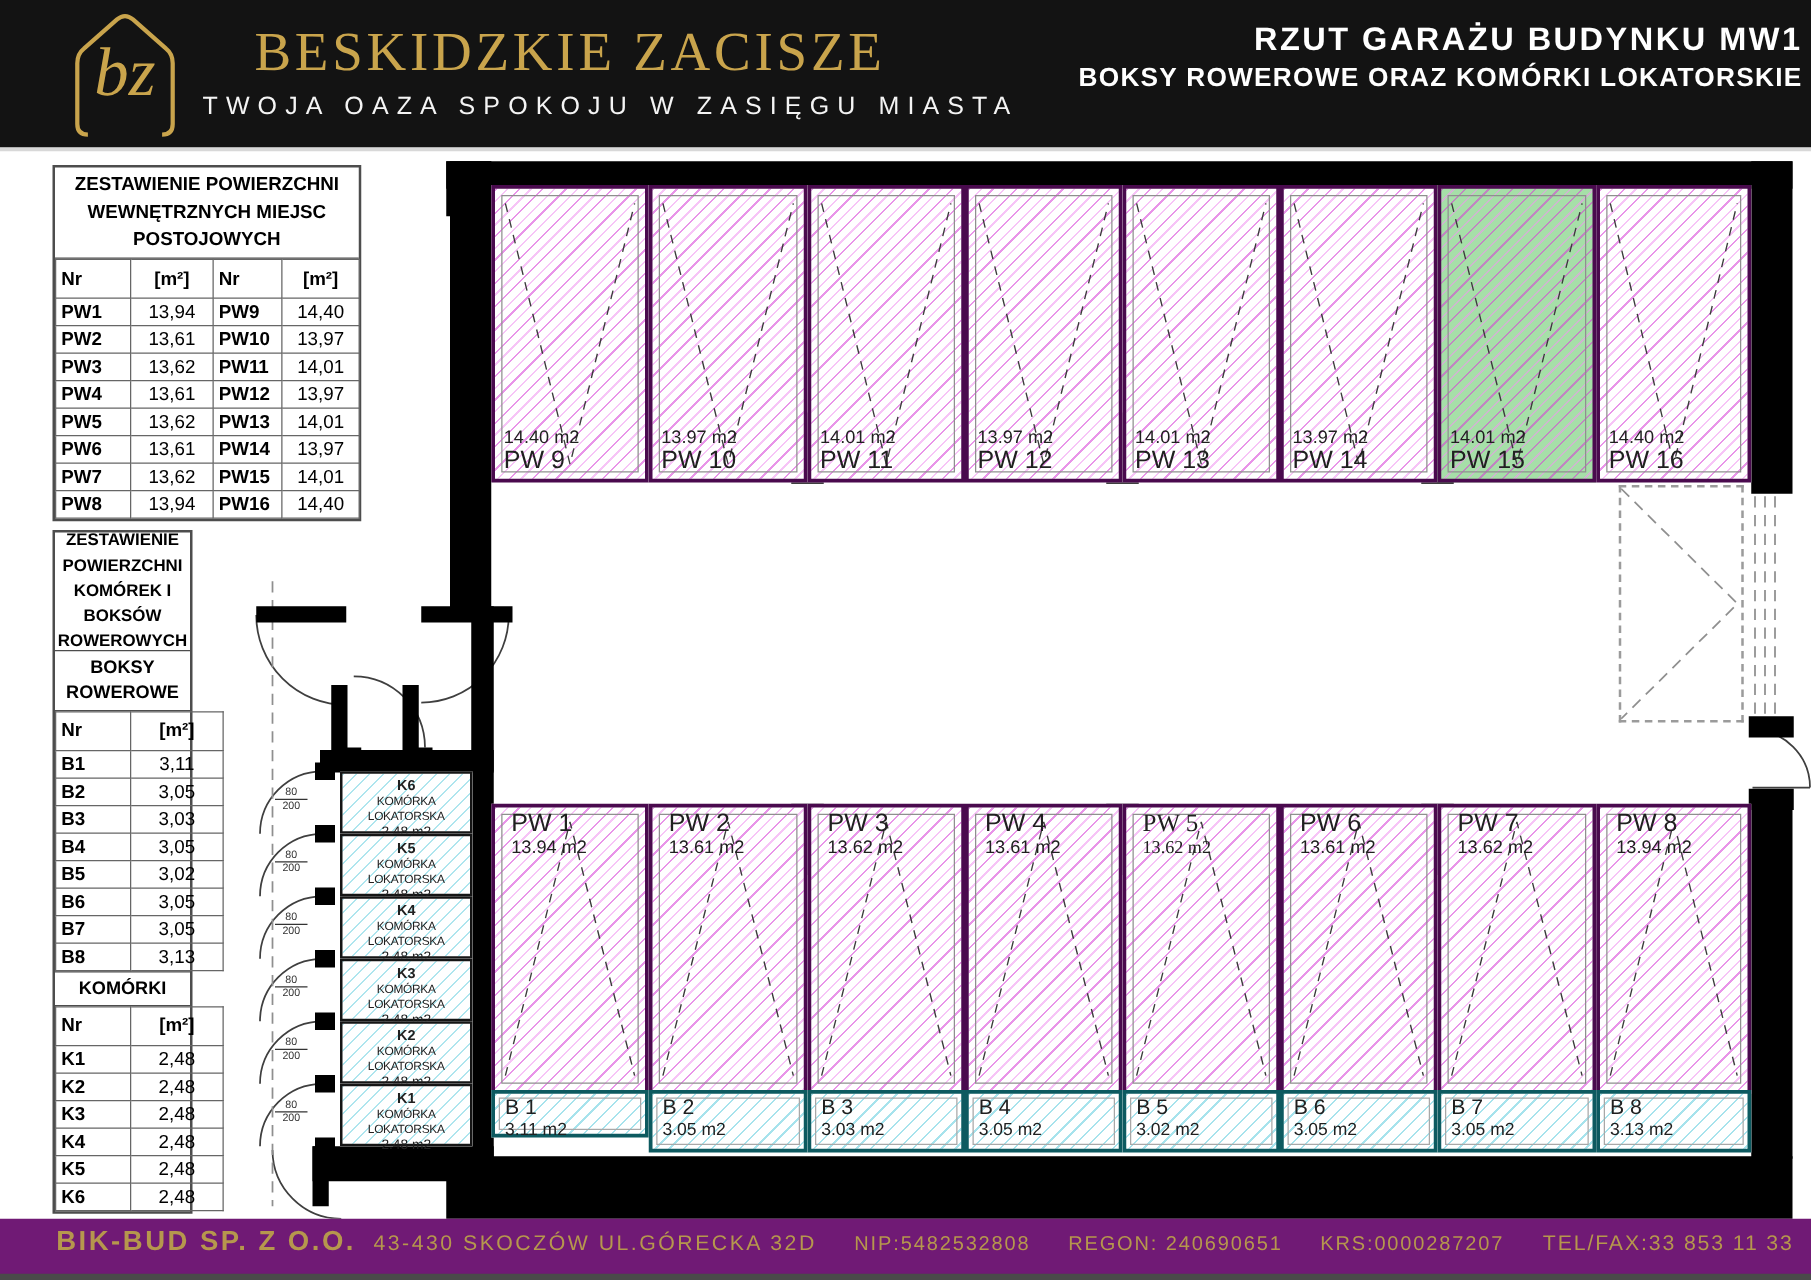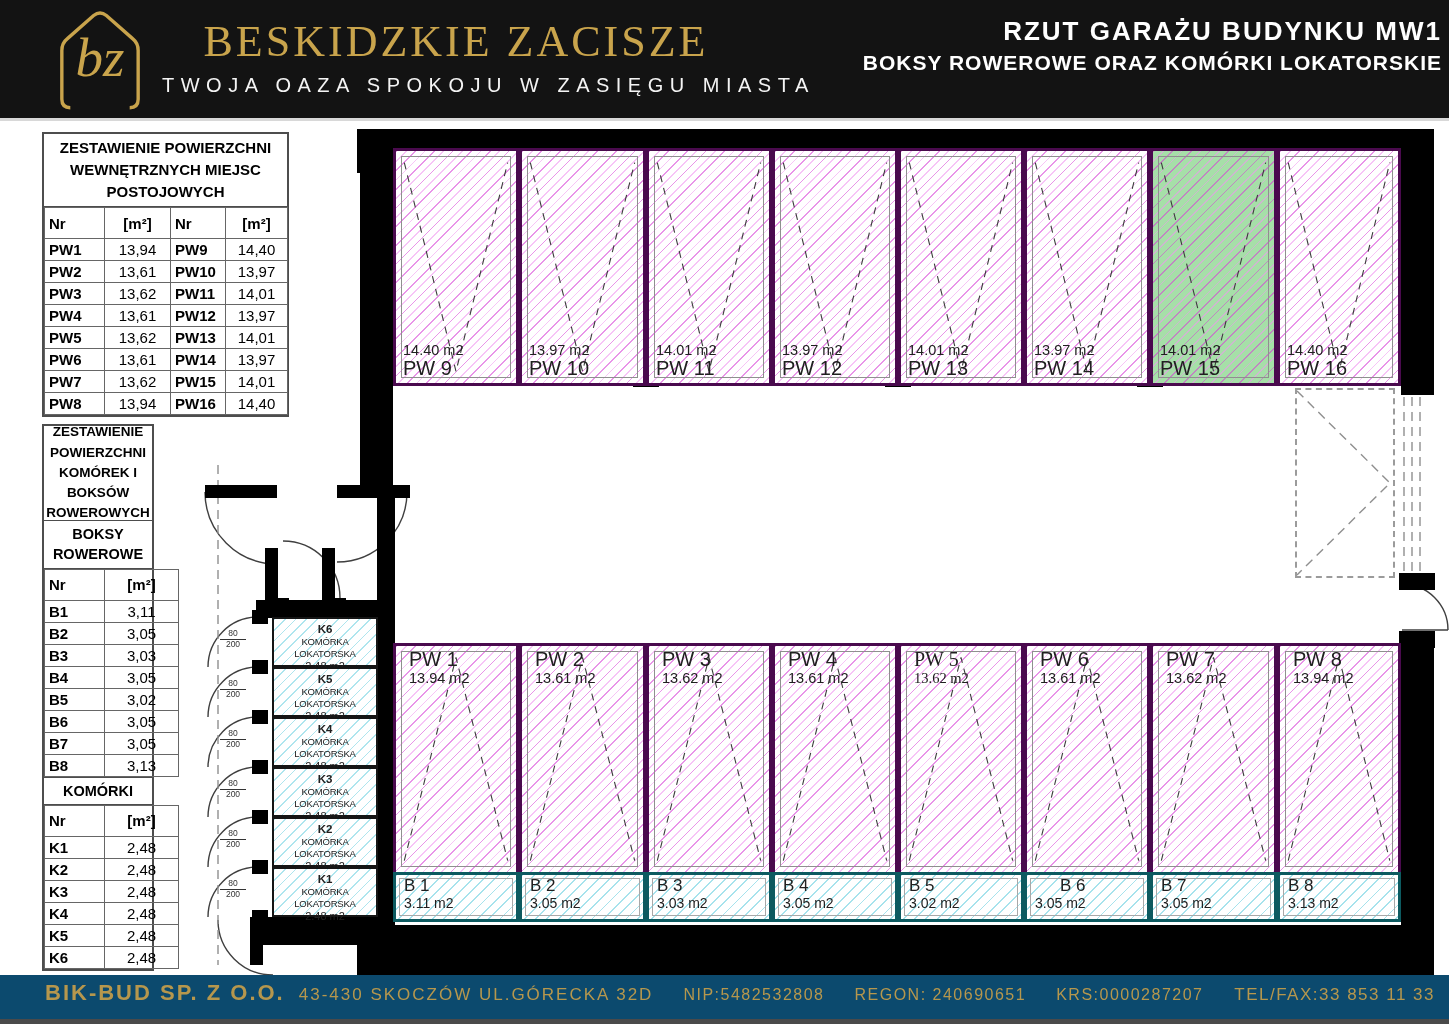--- a/index.html
+++ b/index.html
@@ -61,21 +61,21 @@
   .knr{font-size:11.5px;font-weight:bold;}
   .kname{font-size:9.5px;letter-spacing:-0.2px;}
   .karea{font-size:11px;}
   .ddim{position:absolute;width:26px;text-align:center;font-size:8.5px;color:#333;line-height:1.15;}
   .ddim .dtop{border-bottom:1px solid #333;}
   .gdoor{position:absolute;left:1295px;top:267px;width:100px;height:190px;
          border:2px dashed #9b9b9b;box-sizing:border-box;}
   svg.overlay{position:absolute;left:0;top:0;pointer-events:none;}
 
   
-  .ftr{position:absolute;left:0;top:975px;width:1449px;height:49px;background:#0c4a6e;color:#b6974d;}
+  .ftr{position:absolute;left:0;top:975px;width:1449px;height:49px;background:#701a75;color:#b6974d;}
   .f1{position:absolute;left:45px;right:14px;top:5px;display:flex;align-items:baseline;white-space:nowrap;}
   .f-co{font-size:22px;font-weight:bold;letter-spacing:2px;}
   .f-ad{font-size:17px;letter-spacing:2px;margin-left:14px;}
   .f-nip{font-size:16px;letter-spacing:1.5px;margin-left:30px;}
   .f-reg{font-size:16px;letter-spacing:1.5px;margin-left:30px;}
   .f-krs{font-size:16px;letter-spacing:1.5px;margin-left:30px;}
   .f-tel{font-size:17px;letter-spacing:1.5px;margin-left:auto;}
   .f2{position:absolute;left:45px;right:14px;top:27px;display:flex;justify-content:space-between;white-space:nowrap;}
   .f-em{font-size:16px;letter-spacing:1.5px;}
   .f-www{font-size:17px;letter-spacing:1.5px;}
@@ -459,21 +459,21 @@
     <div class="stall" style="left: 1277px; top: 522px; width: 124px; height: 232px;">
       <div class="inner"></div>
       <svg class="vmark" viewBox="0 0 100 100" preserveAspectRatio="none">
         <path d="M3,97 L50,3 L97,97" fill="none" stroke="#3c3c3c" stroke-width="1.1" stroke-dasharray="7 6" vector-effect="non-scaling-stroke"></path>
       </svg>
       <div class="slbl" style="left: 13px; top: 3px;">
         <div class="pw">PW 8</div>
         <div class="area">13.94 m2</div>
       </div>
     </div>
-    <div class="bike" style="left: 393px; top: 751px; width: 126px; height: 50px;">
+    <div class="bike" style="left: 393px; top: 751px; width: 126px; height: 38px;">
       <div class="inner"></div>
       <div class="blbl">
         <div class="bnr">B 1</div>
         <div class="barea">3.11 m2</div>
       </div>
     </div>
     <div class="bike" style="left: 519px; top: 751px; width: 127px; height: 50px;">
       <div class="inner"></div>
       <div class="blbl">
         <div class="bnr">B 2</div>
@@ -494,21 +494,21 @@
         <div class="barea">3.05 m2</div>
       </div>
     </div>
     <div class="bike" style="left: 898px; top: 751px; width: 126px; height: 50px;">
       <div class="inner"></div>
       <div class="blbl">
         <div class="bnr">B 5</div>
         <div class="barea">3.02 m2</div>
       </div>
     </div>
-    <div class="bike" style="left: 1024px; top: 751px; width: 126px; height: 50px; text-align: right;">
+    <div class="bike" style="left: 1024px; top: 751px; width: 126px; height: 50px;">
       <div class="inner"></div>
       <div class="blbl">
         <div class="bnr">B 6</div>
         <div class="barea">3.05 m2</div>
       </div>
     </div>
     <div class="bike" style="left: 1150px; top: 751px; width: 127px; height: 50px;">
       <div class="inner"></div>
       <div class="blbl">
         <div class="bnr">B 7</div>

